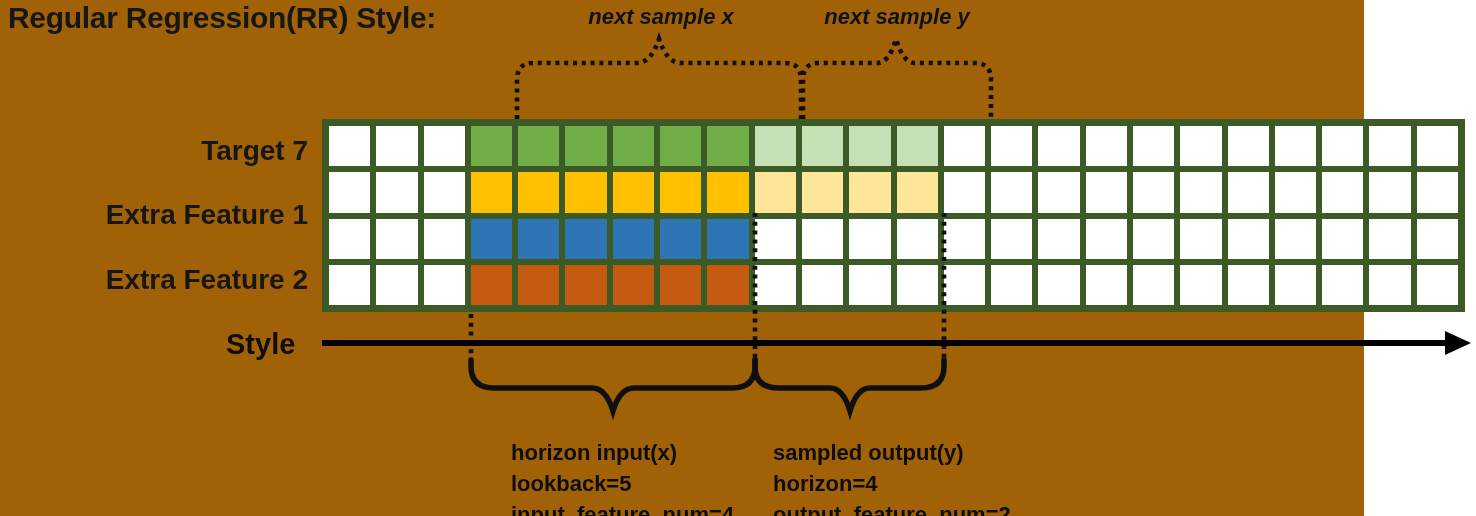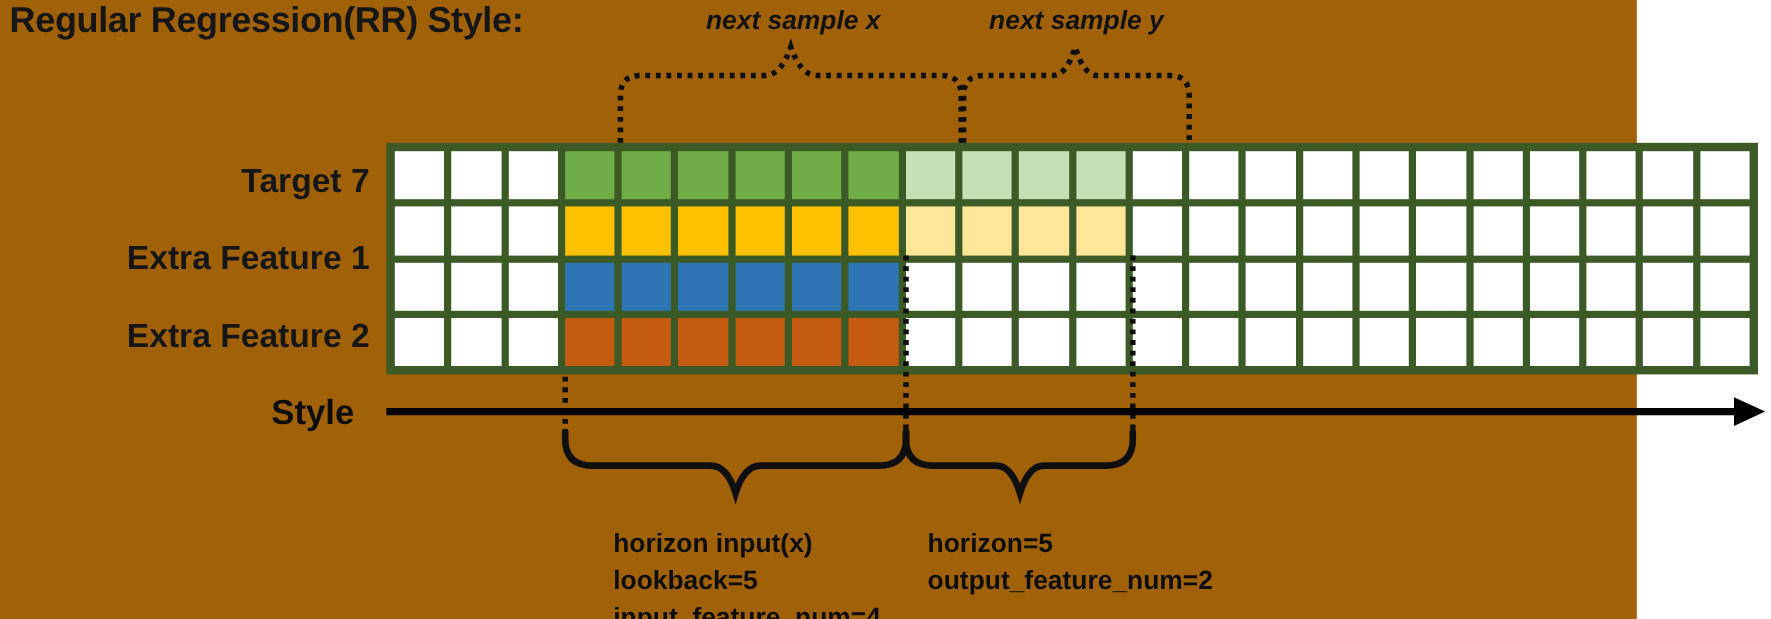--- a/index.html
+++ b/index.html
@@ -179,17 +179,18 @@
 
   <div id="time-label">Style</div>
 
   <div id="input-text" class="sample-text">
     <div>horizon input(x)</div>
     <div>lookback=5</div>
     <div>input_feature_num=4</div>
   </div>
 
   <div id="output-text" class="sample-text">
-    <div>horizon=5</div>
+    <div>sampled output(y)</div>
+    <div>horizon=4</div>
     <div>output_feature_num=2</div>
   </div>
 
 </div>
 
 </body></html>

